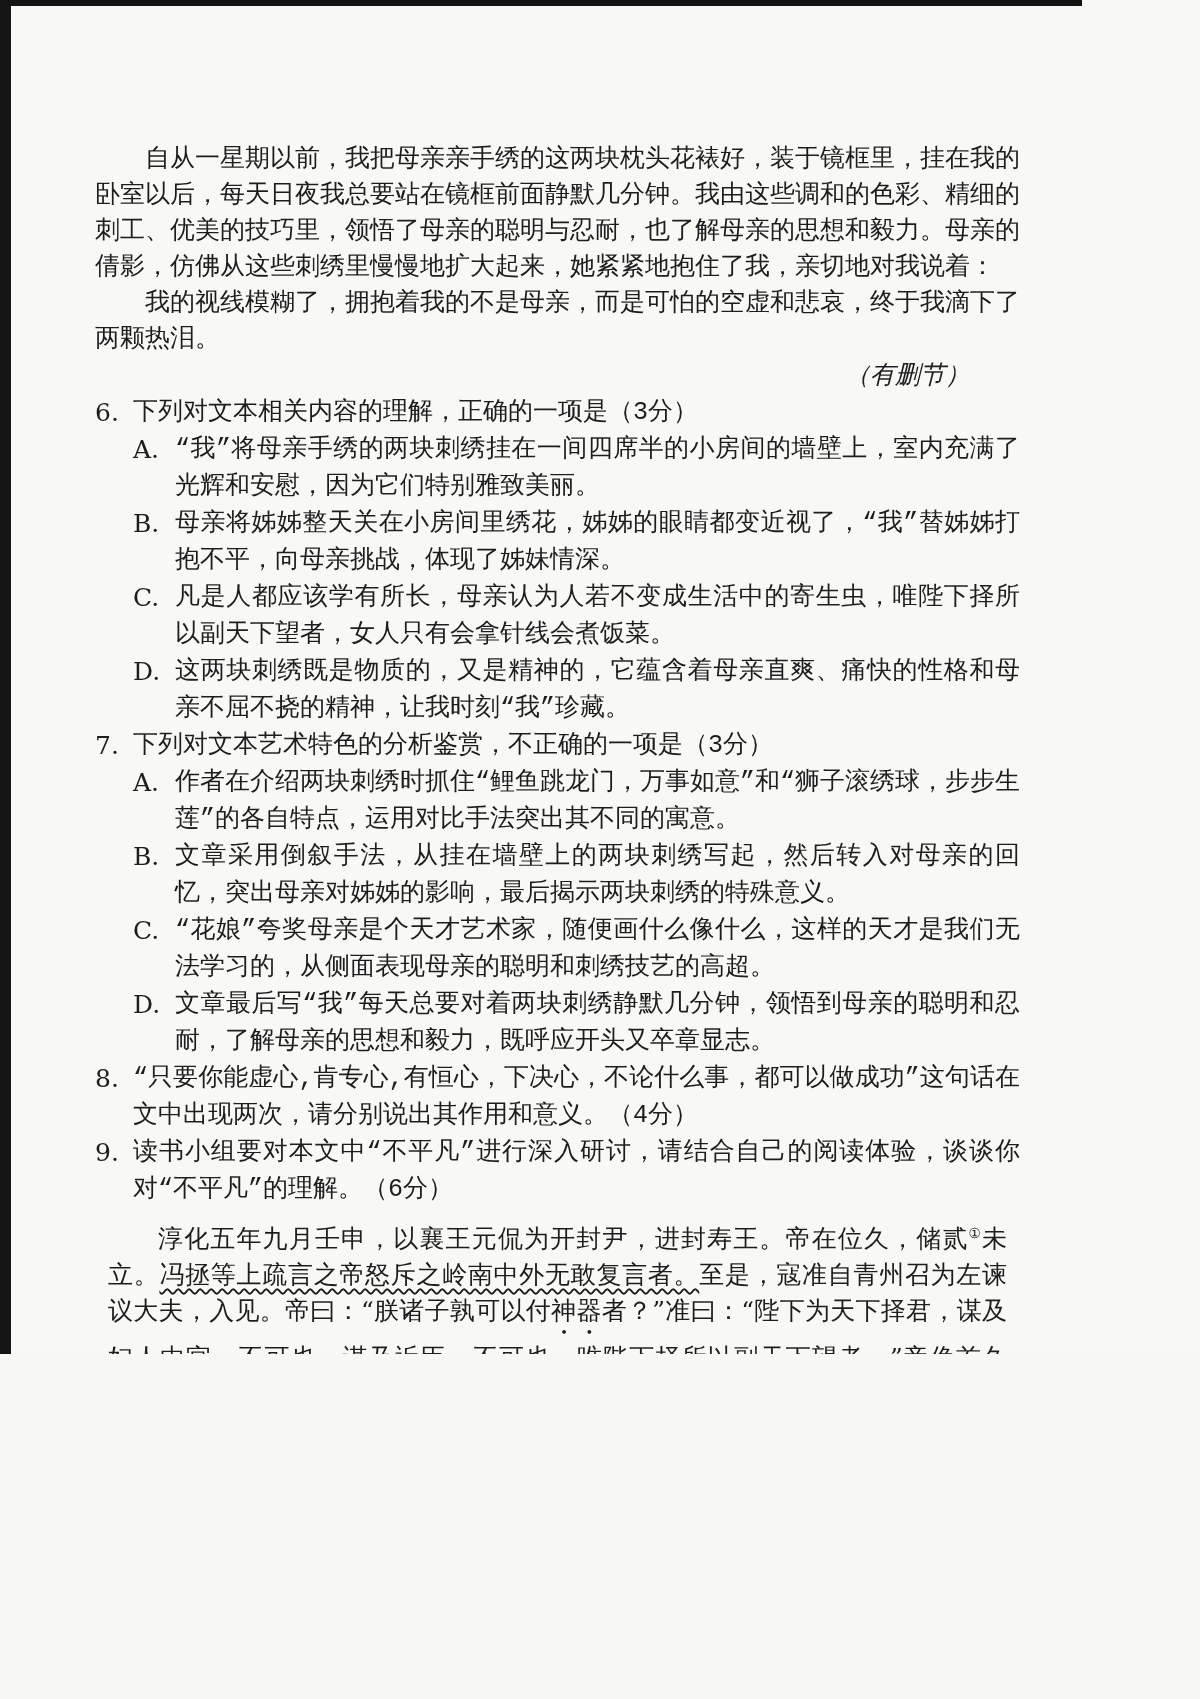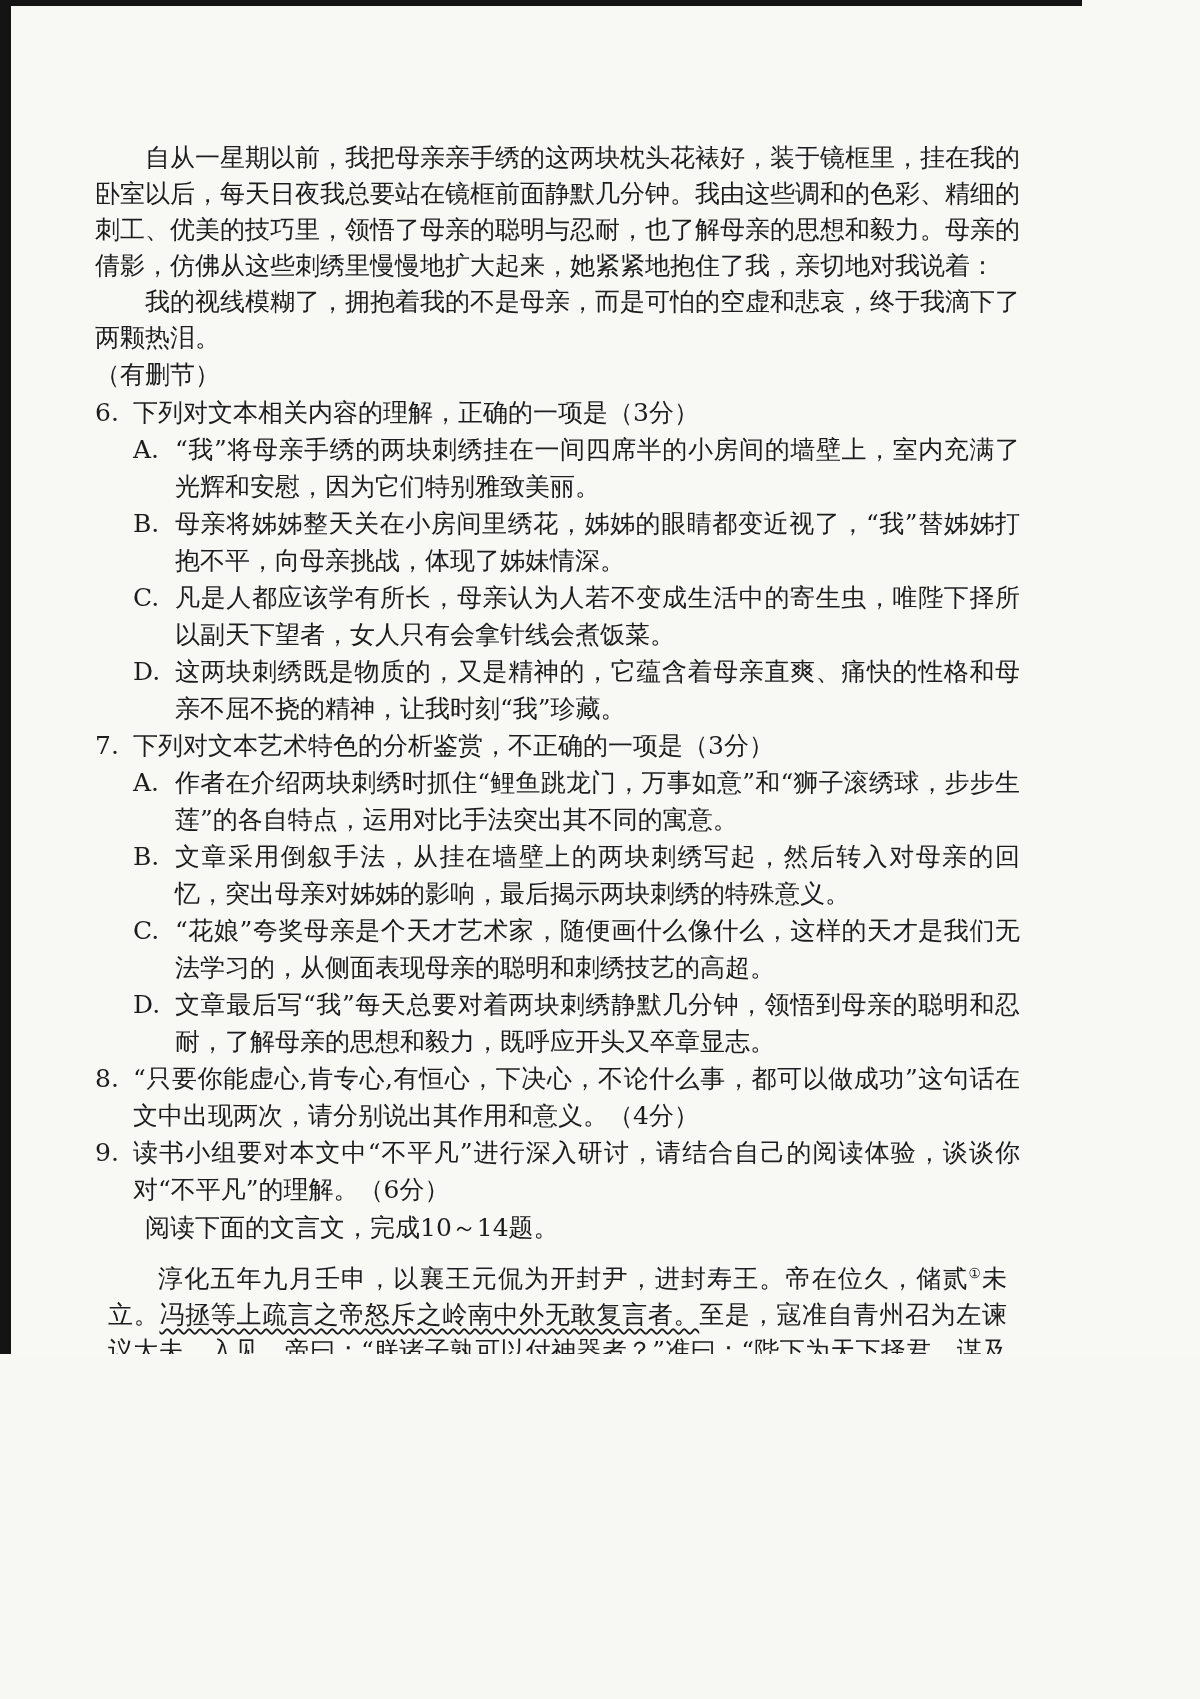--- a/index.html
+++ b/index.html
@@ -20,28 +20,28 @@
     position:absolute;
     left:95px;
     top:140px;
     width:925px;
     font-size:25px;
     line-height:36px;
     text-align:justify;
   }
   .para{margin:0;}
   .indent{text-indent:2em;}
-  .source-note{padding-right:50px;line-height:38px;}
+  .source-note{text-align:right;padding-right:50px;line-height:38px;font-style:italic;}
   .question{margin:0;}
   .q-stem{display:flex;line-height:37px;}
   .q-num{flex:0 0 38px;}
-  .q-text{flex:1;text-align:justify;}
+  .q-text{flex:1;text-align:justify;font-family:Liberation Mono, monospace;}
   .option{display:flex;padding-left:38px;line-height:37px;}
   .opt-label{flex:0 0 42px;}
-  .opt-text{flex:1;text-align:justify;}
+  .opt-text{flex:1;text-align:justify;font-family:Liberation Mono, monospace;}
   .sec-heading{font-weight:bold;font-size:25px;margin:26px 0 0 0;line-height:42px;}
   .sub-heading{font-weight:bold;line-height:42px;text-indent:2.4em;}
   .instruction{text-indent:2em;line-height:40px;margin:0;}
   .classical{margin:13px;}
   .seg-plain{text-decoration:none;}
   .seg-wavy{
     text-decoration-line:underline;
     text-decoration-style:wavy;
     text-decoration-thickness:1.5px;
     text-underline-offset:5px;
@@ -126,18 +126,17 @@
       </div>
     </div>
 
     <div class="question">
       <div class="q-stem">
         <span class="q-num">9.</span>
         <span class="q-text">读书小组要对本文中“不平凡”进行深入研讨，请结合自己的阅读体验，谈谈你对“不平凡”的理解。（6分）</span>
       </div>
     </div>
 
-    <p class="instruction">阅读下面的文言文，完成10～14题。</p>
 
     <p class="para indent classical"><span class="seg-plain">淳化五年九月壬申，以襄王元侃为开封尹，进封寿王。帝在位久，储贰</span><span class="seg-sup">①</span><span class="seg-plain">未立。</span><span class="seg-wavy">冯拯等上疏言之帝怒斥之岭南中外无敢复言者。</span><span class="seg-plain">至是，寇准自青州召为左谏议大夫，入见。帝曰：“朕诸子孰可以付</span><span class="seg-dots">神器</span><span class="seg-plain">者？”准曰：“陛下为天下择君，谋及妇人中官，不可也。</span><span class="seg-underline">谋及近臣，不可也。唯陛下择所以副天下望者。</span><span class="seg-plain">”帝俛首久之，屏左右曰：“襄王可乎？”准曰：</span></p>
 
   </div>
 </div>
 
 </body></html>

